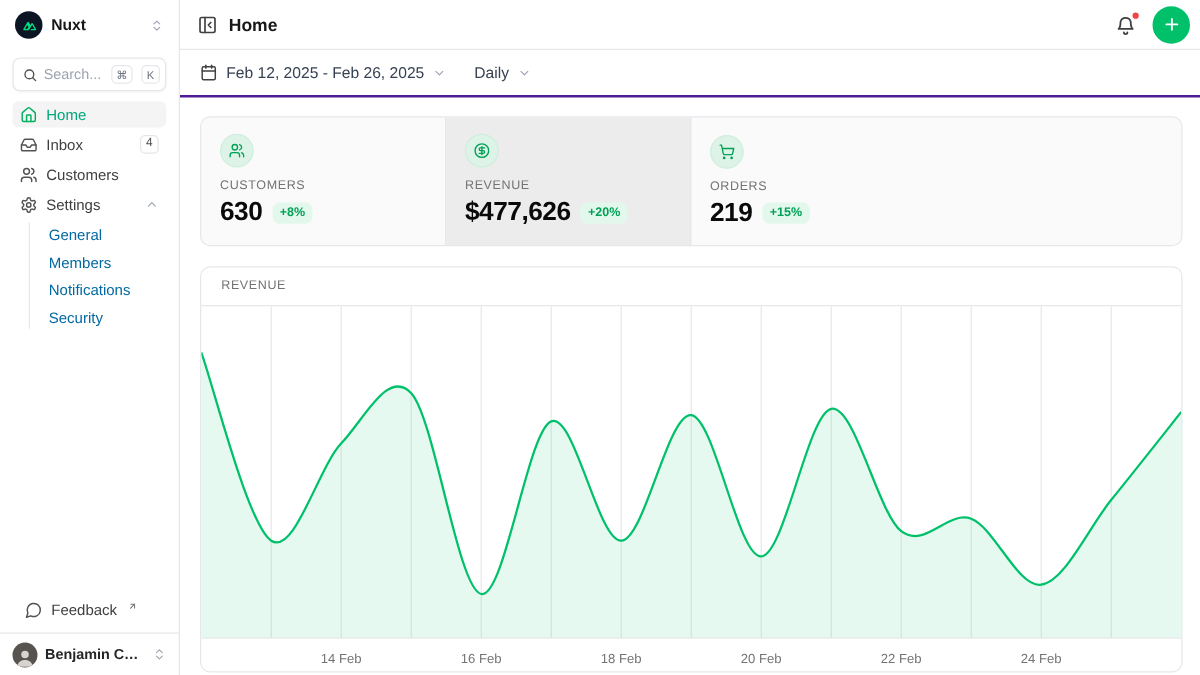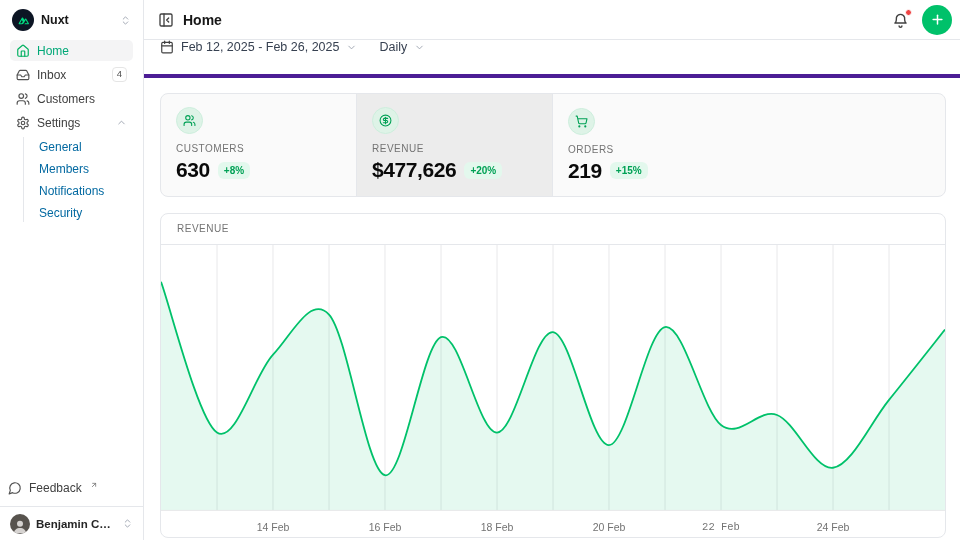--- a/index.html
+++ b/index.html
@@ -32,38 +32,38 @@
   .nav-item .ni-icon { color:#525252; display:flex; }
   .nav-item.active { background:#f4f4f5; color:#00a877; }
   .nav-item.active .ni-icon { color:#00b060; }
   .count-badge { margin-left:auto; font-size:9.5px; font-weight:500; color:#525252; border:1px solid #e5e5e5; border-radius:4px;
     padding:1px 4px; line-height:1.1; background:#fff; }
   .nav-item .chev { margin-left:auto; color:#9ca3af; }
   .sub-list { margin-left:13px; border-left:1px solid #e5e7eb; padding-left:11px; display:flex; flex-direction:column; gap:3px; margin-top:1px; }
   .sub-item { height:19px; display:flex; align-items:center; font-size:12px; color:#0369a1; border-radius:5px; padding:0 4px; cursor:pointer; }
 
   .sb-spacer { flex:1; }
-  .sb-footer { padding:4px 2px 8px; display:flex; flex-direction:column; gap:3px; }
+  .sb-footer { padding:4px 14px 8px; display:flex; flex-direction:column; gap:3px; }
   .ext-arrow { color:#737373; margin-left:1px; margin-bottom:6px; }
   .sb-user { border-top:1px solid #e5e7eb; height:34px; display:flex; align-items:center; gap:6px; padding:0 10px; cursor:pointer; }
   .avatar { width:20px; height:20px; border-radius:50%; background:#57534e; overflow:hidden; display:flex; align-items:flex-end; justify-content:center; flex-shrink:0; }
   .user-name { font-size:11.5px; font-weight:600; color:#262626; white-space:nowrap; overflow:hidden; text-overflow:ellipsis; }
   .sb-user .chev { margin-left:auto; color:#9ca3af; flex-shrink:0; }
 
   
   .main { flex:1; min-width:0; display:flex; flex-direction:column; }
   .main-header { height:40px; border-bottom:1px solid #e5e7eb; display:flex; align-items:center; gap:9px; padding:0 8px 0 14px; flex-shrink:0; }
   .collapse-btn { color:#404040; display:flex; cursor:pointer; }
   .page-title { font-size:14px; font-weight:700; color:#171717; }
   .header-right { margin-left:auto; display:flex; align-items:center; gap:10px; }
   .bell-btn { position:relative; color:#404040; display:flex; cursor:pointer; padding:3px; }
   .red-dot { position:absolute; top:1px; right:0; width:7px; height:7px; border-radius:50%; background:#ef4444; border:1.5px solid #fff; }
   .plus-btn { width:30px; height:30px; border-radius:50%; border:none; display:flex; align-items:center; justify-content:center; color:#fff; cursor:pointer; }
 
-  .toolbar { height:38px; border-bottom:4px solid #4c1d95; display:flex; align-items:flex-start; gap:22px; padding:0 16px; flex-shrink:0; }
+  .toolbar { height:38px; border-bottom:2px solid #4c1d95; display:flex; align-items:center; gap:22px; padding:0 16px; flex-shrink:0; }
   .tb-group { display:flex; align-items:center; gap:7px; font-size:12.5px; font-weight:500; color:#374151; cursor:pointer; }
   .tb-group .chev { color:#9ca3af; }
 
   
   .stats { margin:15px 14px 0 16px; border:1px solid #e5e7eb; border-radius:8px; background:#fafafa;
     display:grid; grid-template-columns:repeat(4,1fr); overflow:hidden; height:104px; flex-shrink:0; }
   .stat { padding:13px 15px; border-right:1px solid #e5e7eb; display:flex; flex-direction:column; cursor:pointer; }
   .stat:last-child { border-right:none;justify-content:center; }
   .stat.selected { background:#ececec; }
   .stat-icon { width:27px; height:27px; border-radius:50%; background:#def3e7; border:1px solid #cdeedd;
@@ -96,20 +96,31 @@
     </span>
     <span class="brand-name">Nuxt</span>
     <span class="chev">
       <svg width="11" height="11" viewBox="0 0 24 24" fill="none" stroke="currentColor" stroke-width="2" stroke-linecap="round" stroke-linejoin="round">
           <path d="m7 15 5 5 5-5"></path>
           <path d="m7 9 5-5 5 5"></path>
         </svg>
     </span>
   </div>
 
+  <div class="search-box">
+    <span style="color:#525252;display:flex;">
+      <svg width="12" height="12" viewBox="0 0 24 24" fill="none" stroke="currentColor" stroke-width="2.2" stroke-linecap="round">
+          <circle cx="11" cy="11" r="7"></circle>
+          <path d="m21 21-4.3-4.3"></path>
+        </svg>
+    </span>
+    <span class="ph">Search...</span>
+    <span class="kbd">⌘</span>
+      <span class="kbd">K</span>
+  </div>
 
   <nav class="nav">
     <div class="nav-item active">
       <span class="ni-icon">
         <svg width="14" height="14" viewBox="0 0 24 24" fill="none" stroke="currentColor" stroke-width="2" stroke-linecap="round" stroke-linejoin="round">
             <path d="M15 21v-8a1 1 0 0 0-1-1h-4a1 1 0 0 0-1 1v8"></path>
             <path d="M3 10a2 2 0 0 1 .71-1.53l7-6a2 2 0 0 1 2.58 0l7 6A2 2 0 0 1 21 10v9a2 2 0 0 1-2 2H5a2 2 0 0 1-2-2z"></path>
           </svg>
       </span>
       <span>Home</span>
@@ -333,18 +344,18 @@
           <path d="M0,33.60999999999999C9.4,56.5,37.6,159.9,56.4,171.0C75.2,182.1,94.0,118.0,112.9,100.0C131.7,82.1,150.5,45.1,169.3,63.4C188.1,81.7,206.9,206.5,225.7,209.9C244.5,213.4,263.3,90.5,282.1,84.0C301.0,77.5,319.8,171.8,338.6,171.0C357.4,170.2,376.2,77.5,395.0,79.4C413.8,81.3,432.6,183.2,451.4,182.5C470.2,181.7,489.0,77.9,507.9,74.8C526.7,71.8,545.5,150.8,564.3,164.1C583.1,177.5,601.9,148.5,620.7,155.0C639.5,161.5,658.3,205.4,677.1,203.1C696.0,200.8,714.8,162.2,733.6,141.2C752.4,120.2,780.6,87.8,790.0,77.1L790,242L0,242Z" fill="rgba(0,193,106,0.10)"></path>
           <line x1="0" x2="790" y1="242" y2="242" stroke="#e8e8ea" vector-effect="non-scaling-stroke"></line>
           <path d="M0,33.60999999999999C9.4,56.5,37.6,159.9,56.4,171.0C75.2,182.1,94.0,118.0,112.9,100.0C131.7,82.1,150.5,45.1,169.3,63.4C188.1,81.7,206.9,206.5,225.7,209.9C244.5,213.4,263.3,90.5,282.1,84.0C301.0,77.5,319.8,171.8,338.6,171.0C357.4,170.2,376.2,77.5,395.0,79.4C413.8,81.3,432.6,183.2,451.4,182.5C470.2,181.7,489.0,77.9,507.9,74.8C526.7,71.8,545.5,150.8,564.3,164.1C583.1,177.5,601.9,148.5,620.7,155.0C639.5,161.5,658.3,205.4,677.1,203.1C696.0,200.8,714.8,162.2,733.6,141.2C752.4,120.2,780.6,87.8,790.0,77.1" fill="none" stroke="#00c16a" stroke-width="1.8" vector-effect="non-scaling-stroke"></path>
         </svg>
     </div>
     <div class="x-labels">
         <span style="left: 14.2857%;">14 Feb</span>
         <span style="left: 28.5714%;">16 Feb</span>
         <span style="left: 42.8571%;">18 Feb</span>
         <span style="left: 57.1429%;">20 Feb</span>
-        <span style="left: 71.4286%; font-family: Liberation Mono, monospace;">22 Feb</span>
+        <span style="left: 71.4286%;">22 Feb</span>
         <span style="left: 85.7143%;">24 Feb</span>
       </div>
   </section>
 
 </main>
 
 </body></html>

